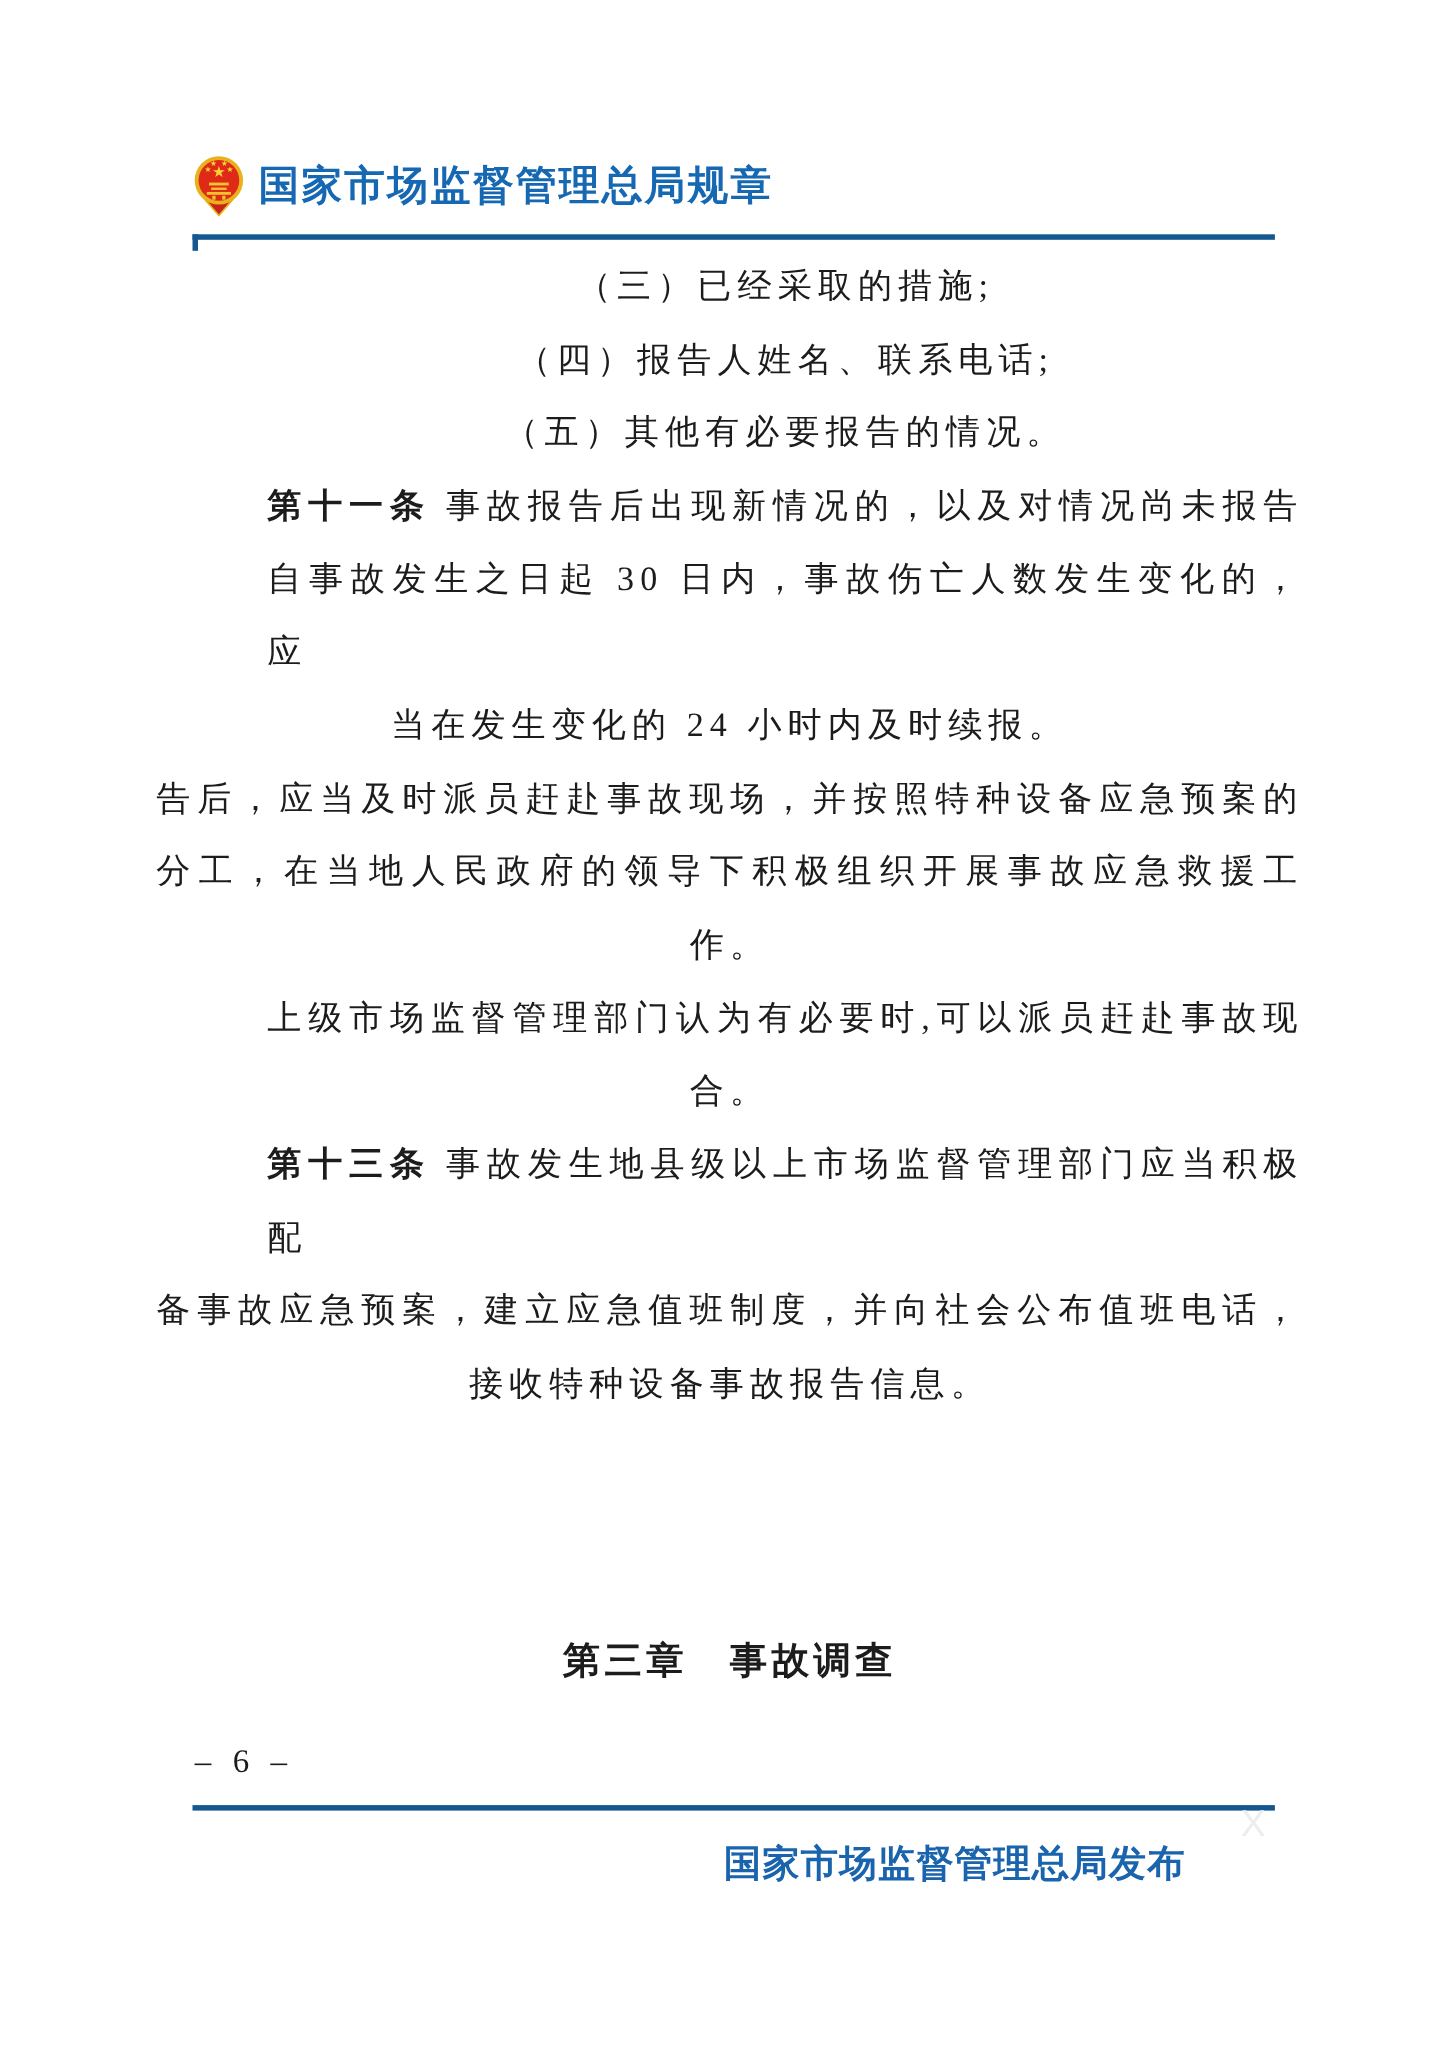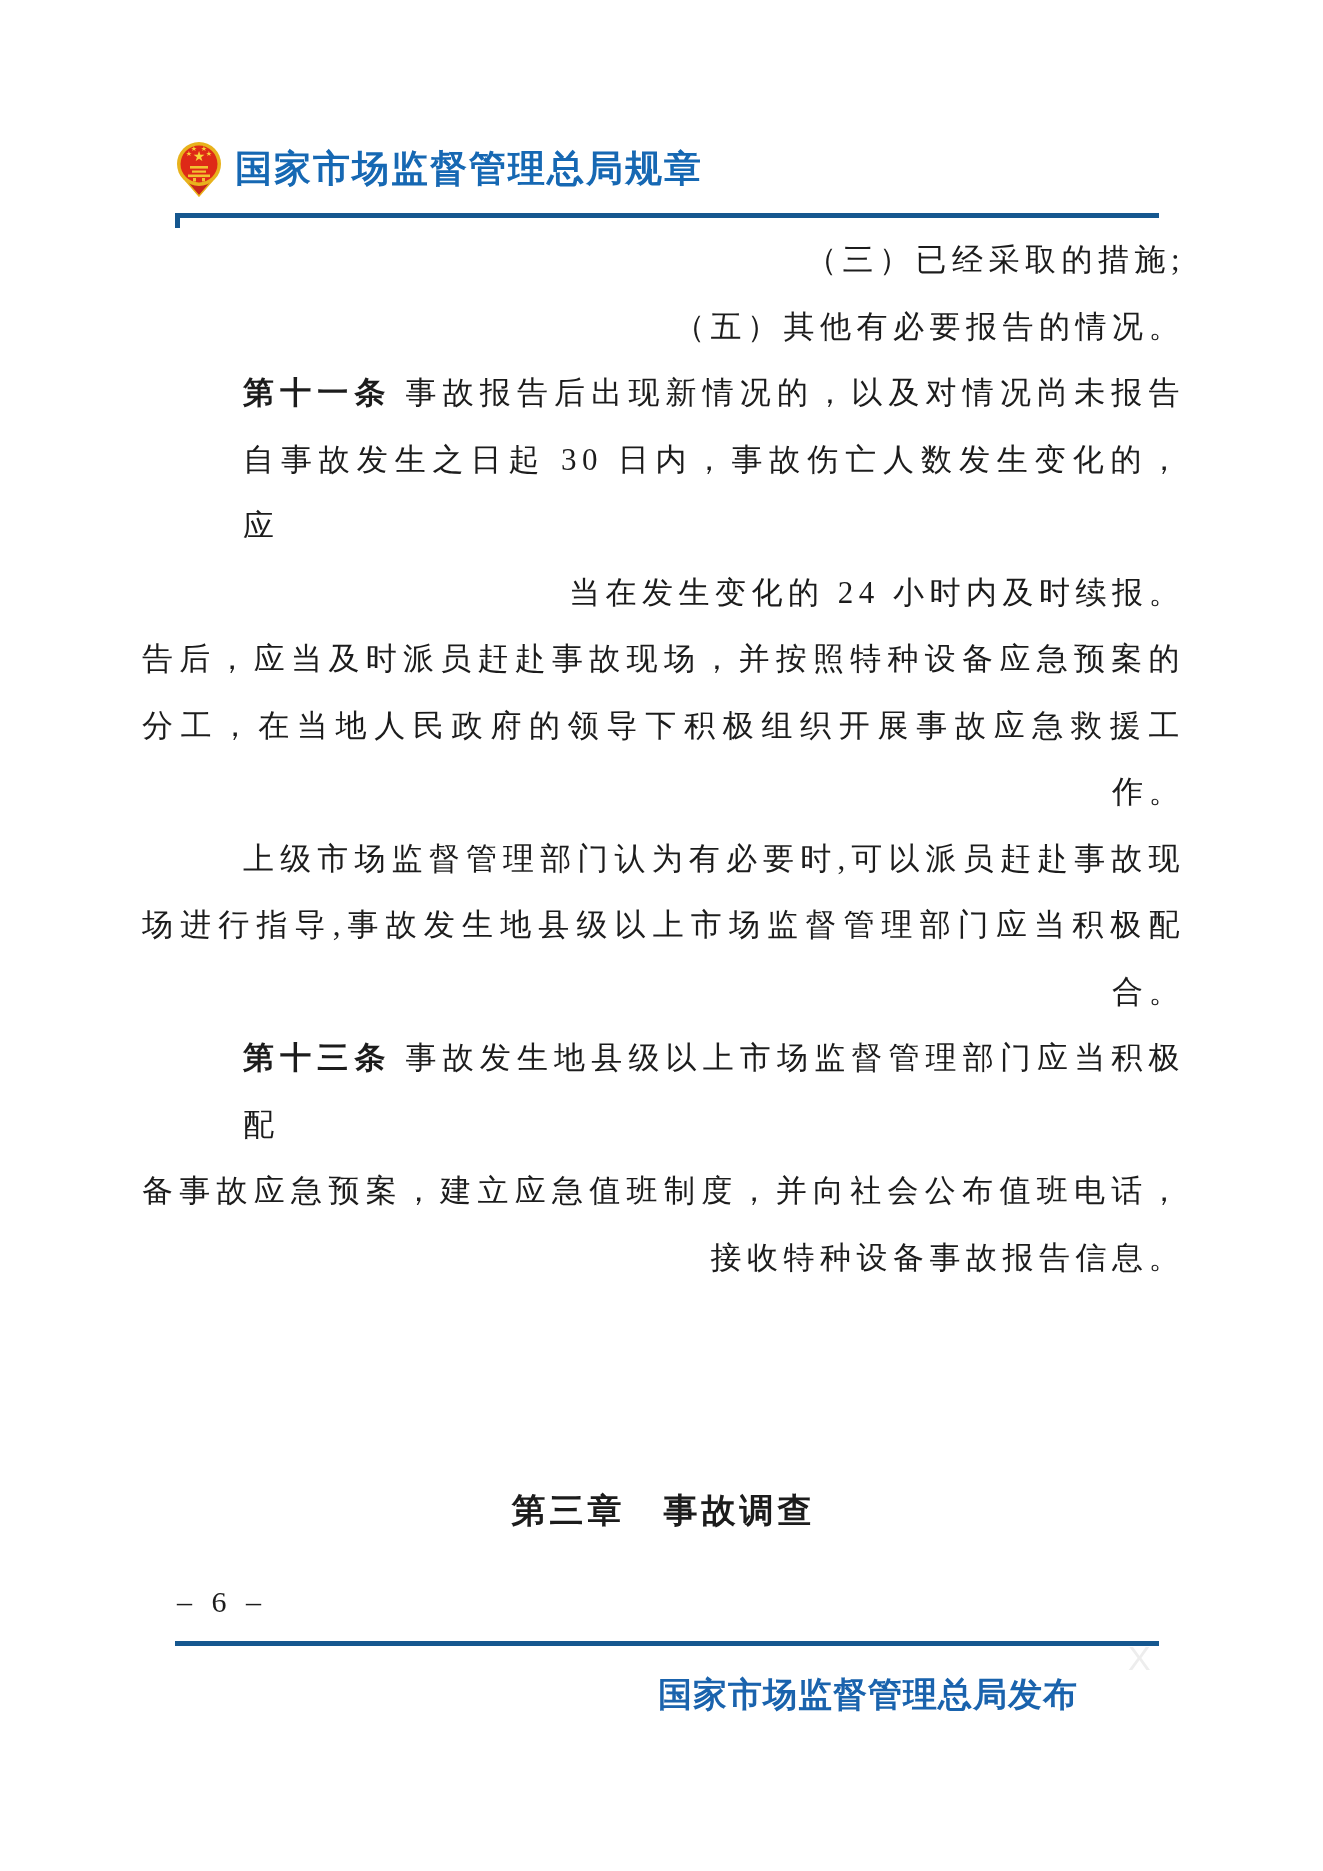--- a/index.html
+++ b/index.html
@@ -22,21 +22,21 @@
   .rule{position:absolute;left:175px;width:984px;height:5px;background:var(--rule_blue,#15578f);}
   #header-rule{top:213px;}
   #header-rule-tick{position:absolute;left:175px;top:213px;width:5px;height:15px;background:var(--rule_blue,#15578f);}
   #footer-rule{top:1641px;}
   
   #doc-body{position:absolute;left:142px;top:227px;width:1043px;}
   .line{
     min-height:66.5px;line-height:66.5px;
     font-size:31px;letter-spacing:5.5px;
     color:var(--body_text,#1c1c1c);
-    text-align:right;white-space:nowrap;
+    text-align:center;white-space:nowrap;
   }
   .line.full{white-space:normal;text-align:justify;text-align-last:justify;text-justify:inter-character;}
   .line.indent{padding-left:101px;}
   .art{font-family:Liberation Sans, sans-serif;font-weight:700;}
   #chapter-heading{
     position:absolute;left:142px;top:1488px;width:1043px;
     text-align:center;
     font-family:"Liberation Sans", sans-serif;
     font-weight:700;font-size:34px;line-height:44px;
     letter-spacing:4px;color:var(--body_text,#1c1c1c);
@@ -84,29 +84,29 @@
     <rect x="26" y="39" width="3" height="3.5" fill="#f2c230"></rect>
   </svg>
 
   <div id="header-title">国家市场监督管理总局规章</div>
 
   <div id="header-rule" class="rule"></div>
   <div id="header-rule-tick"></div>
 
   <div id="doc-body">
       <div class="line indent"><span>（三）已经采取的措施;</span></div>
+      <div class="line indent"><span>（四）报告人姓名、联系电话;</span></div>
       <div class="line indent"><span>（五）其他有必要报告的情况。</span></div>
       <div class="line full indent"><span class="art">第十一条</span><span> 事故报告后出现新情况的，以及对情况尚未报告</span></div>
       <div class="line full indent"><span>自事故发生之日起 30 日内，事故伤亡人数发生变化的，应</span></div>
       <div class="line"><span>当在发生变化的 24 小时内及时续报。</span></div>
       <div class="line full"><span>告后，应当及时派员赶赴事故现场，并按照特种设备应急预案的</span></div>
       <div class="line full"><span>分工，在当地人民政府的领导下积极组织开展事故应急救援工</span></div>
       <div class="line"><span>作。</span></div>
       <div class="line full indent"><span>上级市场监督管理部门认为有必要时,可以派员赶赴事故现</span></div>
-      <div class="line full"><span>场进行指导,事故发生地县级以上市场监督管理部门应当积极配</span></div>
       <div class="line"><span>合。</span></div>
       <div class="line full indent"><span class="art">第十三条</span><span> 事故发生地县级以上市场监督管理部门应当积极配</span></div>
       <div class="line full"><span>备事故应急预案，建立应急值班制度，并向社会公布值班电话，</span></div>
       <div class="line"><span>接收特种设备事故报告信息。</span></div>
     </div>
 
   <div id="chapter-heading">第三章　事故调查</div>
 
   <div id="page-number">– 6 –</div>
 

